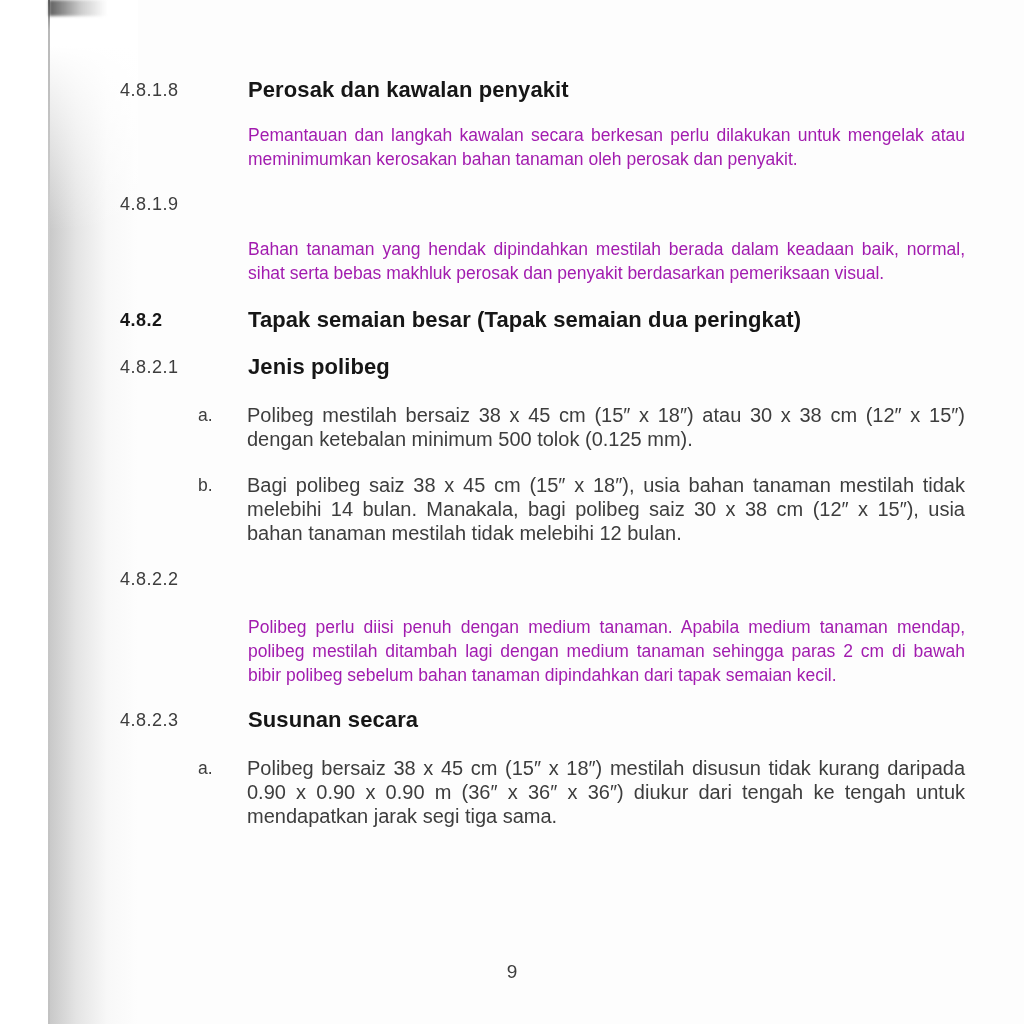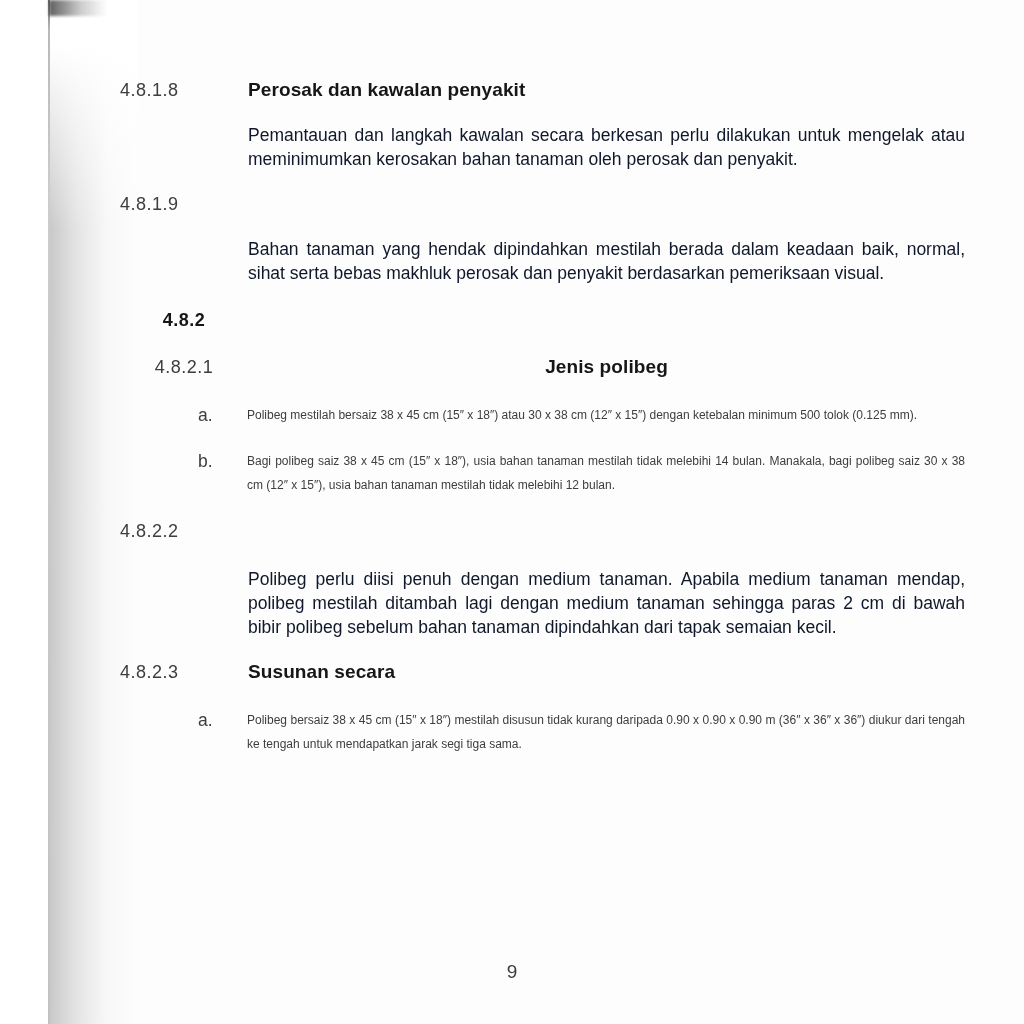--- a/index.html
+++ b/index.html
@@ -61,55 +61,55 @@
     flex: none;
     width: 128px;
     font-size: 18px;
     color: #3d3d3d;
     letter-spacing: 0.5px;
   }
   .sec-num.bold { font-weight: 700; color: #161616; }
   .sec-title {
     flex: 1;
     margin: 0;
-    font-size: 19px;
+    font-size: 22px;
     font-weight: 700;
     color: #161616;
     letter-spacing: 0.1px;
   }
   .sec-para {
     margin: 0 0 0 128px;
     width: 717px;
     font-size: 17.5px;
     line-height: 24px;
     text-align: justify;
-    color: #0f172a;
+    color: #a21caf;
   }
   .item-row {
     display: flex;
     margin-left: 78px;
     line-height: 24px;
   }
   .item-label {
     flex: none;
     width: 49px;
     font-size: 17.5px;
     color: #3d3d3d;
   }
   .item-text {
     margin: 0;
     width: 718px;
-    font-size: 12px;
+    font-size: 20px;
     line-height: 24px;
     text-align: justify;
     color: #3d3d3d;
   }
   .mt-21 { margin-top: 21px; }
   .mt-22 { margin-top: 22px; }
-  .mt-23 { margin-top: 23px; text-align: center; }
+  .mt-23 { margin-top: 23px; }
   .mt-24 { margin-top: 24px; }
   .mt-27 { margin-top: 21px; }
   .page-number {
     position: absolute;
     left: 0; top: 961px;
     width: 1024px;
     text-align: center;
     font-size: 19px;
     color: #3d3d3d;
   }
@@ -133,20 +133,21 @@
     </div>
     <p class="sec-para mt-21">Pemantauan dan langkah kawalan secara berkesan perlu dilakukan untuk mengelak atau meminimumkan kerosakan bahan tanaman oleh perosak dan penyakit.</p>
 
     <div class="sec-row mt-27">
       <span class="sec-num">4.8.1.9</span>
     </div>
     <p class="sec-para mt-21">Bahan tanaman yang hendak dipindahkan mestilah berada dalam keadaan baik, normal, sihat serta bebas makhluk perosak dan penyakit berdasarkan pemeriksaan visual.</p>
 
     <div class="sec-row mt-23">
       <span class="sec-num bold">4.8.2</span>
+      <h2 class="sec-title">Tapak semaian besar (Tapak semaian dua peringkat)</h2>
     </div>
 
     <div class="sec-row mt-23">
       <span class="sec-num">4.8.2.1</span>
       <h2 class="sec-title">Jenis polibeg</h2>
     </div>
     <div class="item-row mt-24">
       <span class="item-label">a.</span>
       <p class="item-text">Polibeg mestilah bersaiz 38 x 45 cm (15″ x 18″) atau 30 x 38 cm (12″ x 15″) dengan ketebalan minimum 500 tolok (0.125 mm).</p>
     </div>

